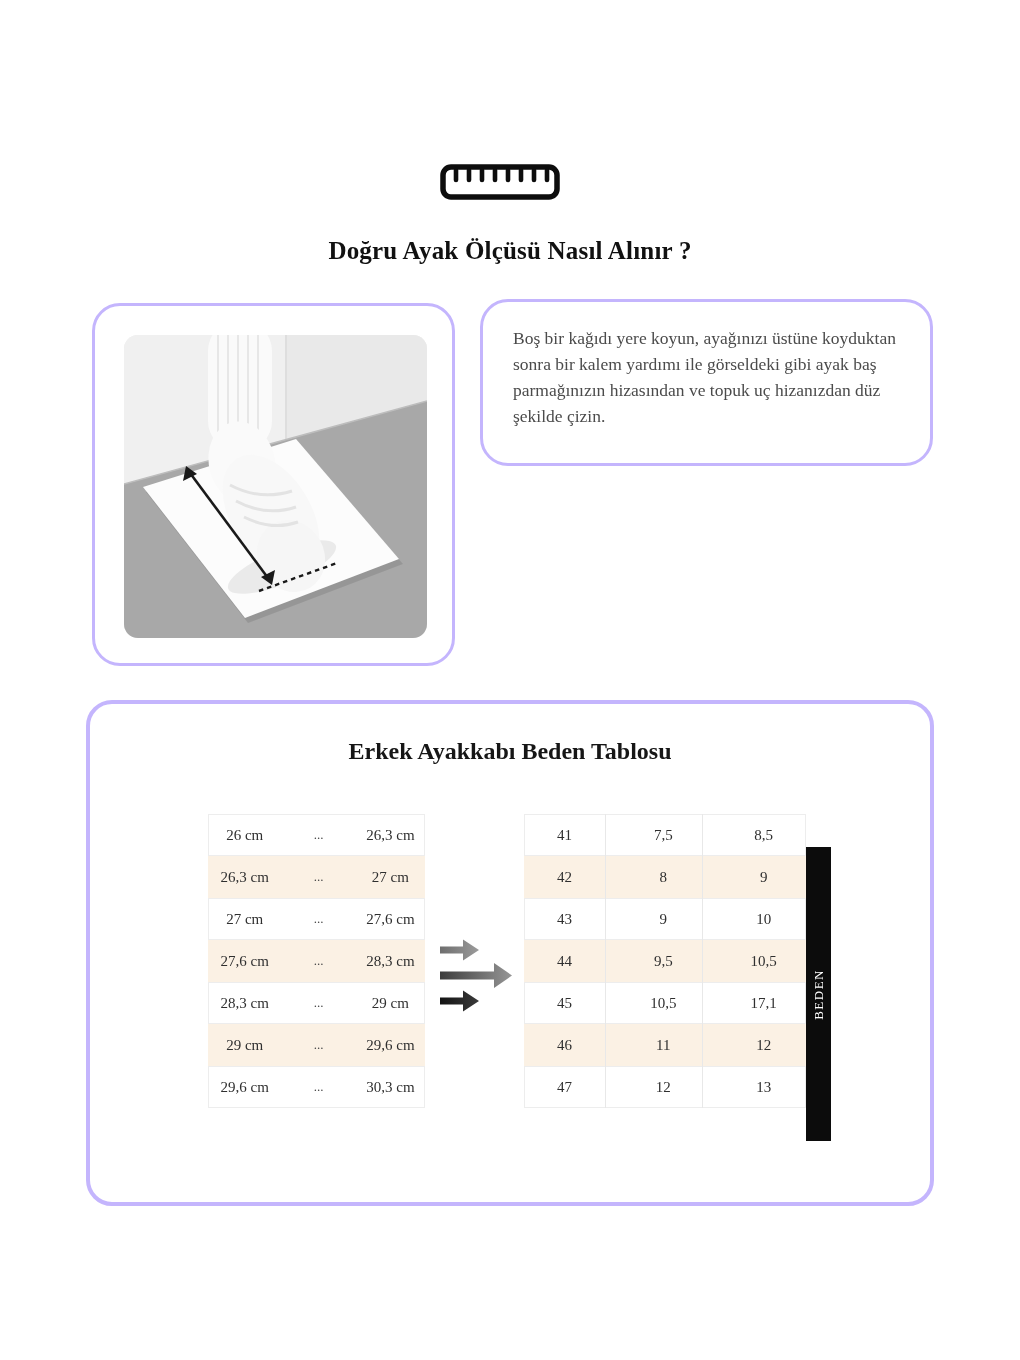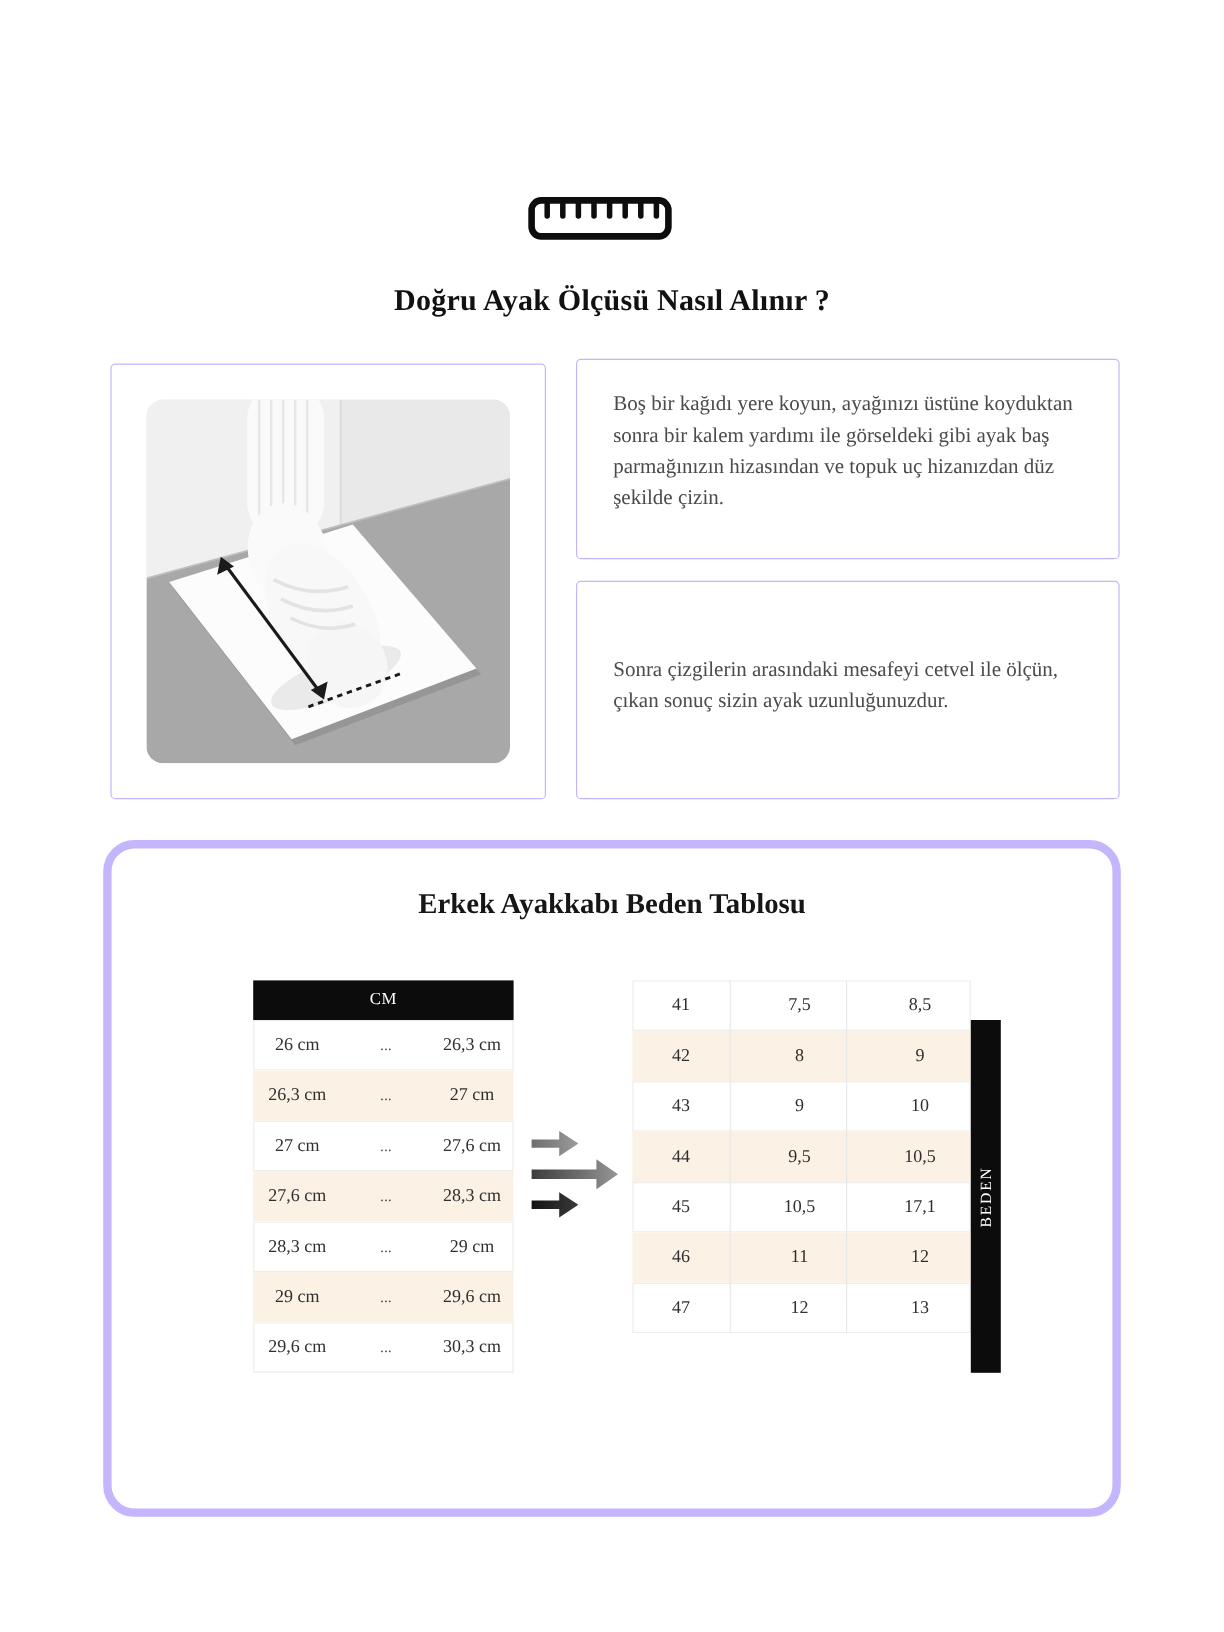--- a/index.html
+++ b/index.html
@@ -10,32 +10,32 @@
   }
   
   .ruler-wrap { position:absolute; left:439px; top:147px; width:122px; height:38px; }
   
   .page-title {
     position:absolute; top:221px; left:0; right:0; text-align:center;
     font-size:25px; font-weight:bold; color:#111; letter-spacing:0.2px;
   }
   
   .card {
-    position:absolute; background:#fff; border:1px solid #c4b5fd; border-radius:4px;
+    position:absolute; background:#fff; border:3px solid #c4b5fd; border-radius:28px;
   }
   .photo-card { left:92px; top:287px; width:363px; height:363px; }
   .photo-frame {
     position:absolute; left:29px; top:29px; width:303px; height:303px;
     border-radius:14px; overflow:hidden; background:#ededed;
   }
   .info-card-1 { left:480px; top:283px; width:453px; height:167px; padding:23px 30px 0 30px; }
   .info-card-2 { left:480px; top:468px; width:453px; height:182px; padding:59px 30px 0 30px; }
   .info-text { font-size:17.5px; line-height:26px; color:#4b4b4b; }
   
-  .big-card { left:86px; top:684px; width:848px; height:564px; border-radius:26px; border:7px solid #c4b5fd; }
+  .big-card { left:86px; top:684px; width:848px; height:506px; border-radius:26px; border:4px solid #c4b5fd; }
   .table-title {
     position:absolute; top:34px; left:0; right:0; text-align:center;
     font-size:24px; font-weight:bold; color:#161616;
   }
   .tbl { position:absolute; font-size:15px; color:#2f2f2f; }
   .tbl-head {
     background:var(--header_bg, #0c0c0c); color:#fff; height:33px;
     display:flex; align-items:center; justify-content:center;
     font-size:14px; letter-spacing:0.4px;
   }
@@ -132,29 +132,25 @@
         </g>
 
         <line x1="135" y1="256" x2="213" y2="228" stroke="#1a1a1a" stroke-width="2.4" stroke-dasharray="4.5 4"></line>
       </svg>
     </div>
   </div>
 
   <div class="card info-card-1">
     <p class="info-text">Boş bir kağıdı yere koyun, ayağınızı üstüne koyduktan sonra bir kalem yardımı ile görseldeki gibi ayak baş parmağınızın hizasından ve topuk uç hizanızdan düz şekilde çizin.</p>
   </div>
-  <div class="card info-card-2">
-    <p class="info-text">Sonra çizgilerin arasındaki mesafeyi cetvel ile ölçün, çıkan sonuç sizin ayak uzunluğunuzdur.</p>
-  </div>
 
   <div class="card big-card">
     <h2 class="table-title">Erkek Ayakkabı Beden Tablosu</h2>
 
     <div class="tbl cm-table">
-      <div class="tbl-head">CM</div>
       <div class="row plain">
         <span class="c1">26 cm</span>
           <span class="c2">...</span>
           <span class="c3">26,3 cm</span>
       </div>
       <div class="row alt">
         <span class="c1">26,3 cm</span>
           <span class="c2">...</span>
           <span class="c3">27 cm</span>
       </div>

